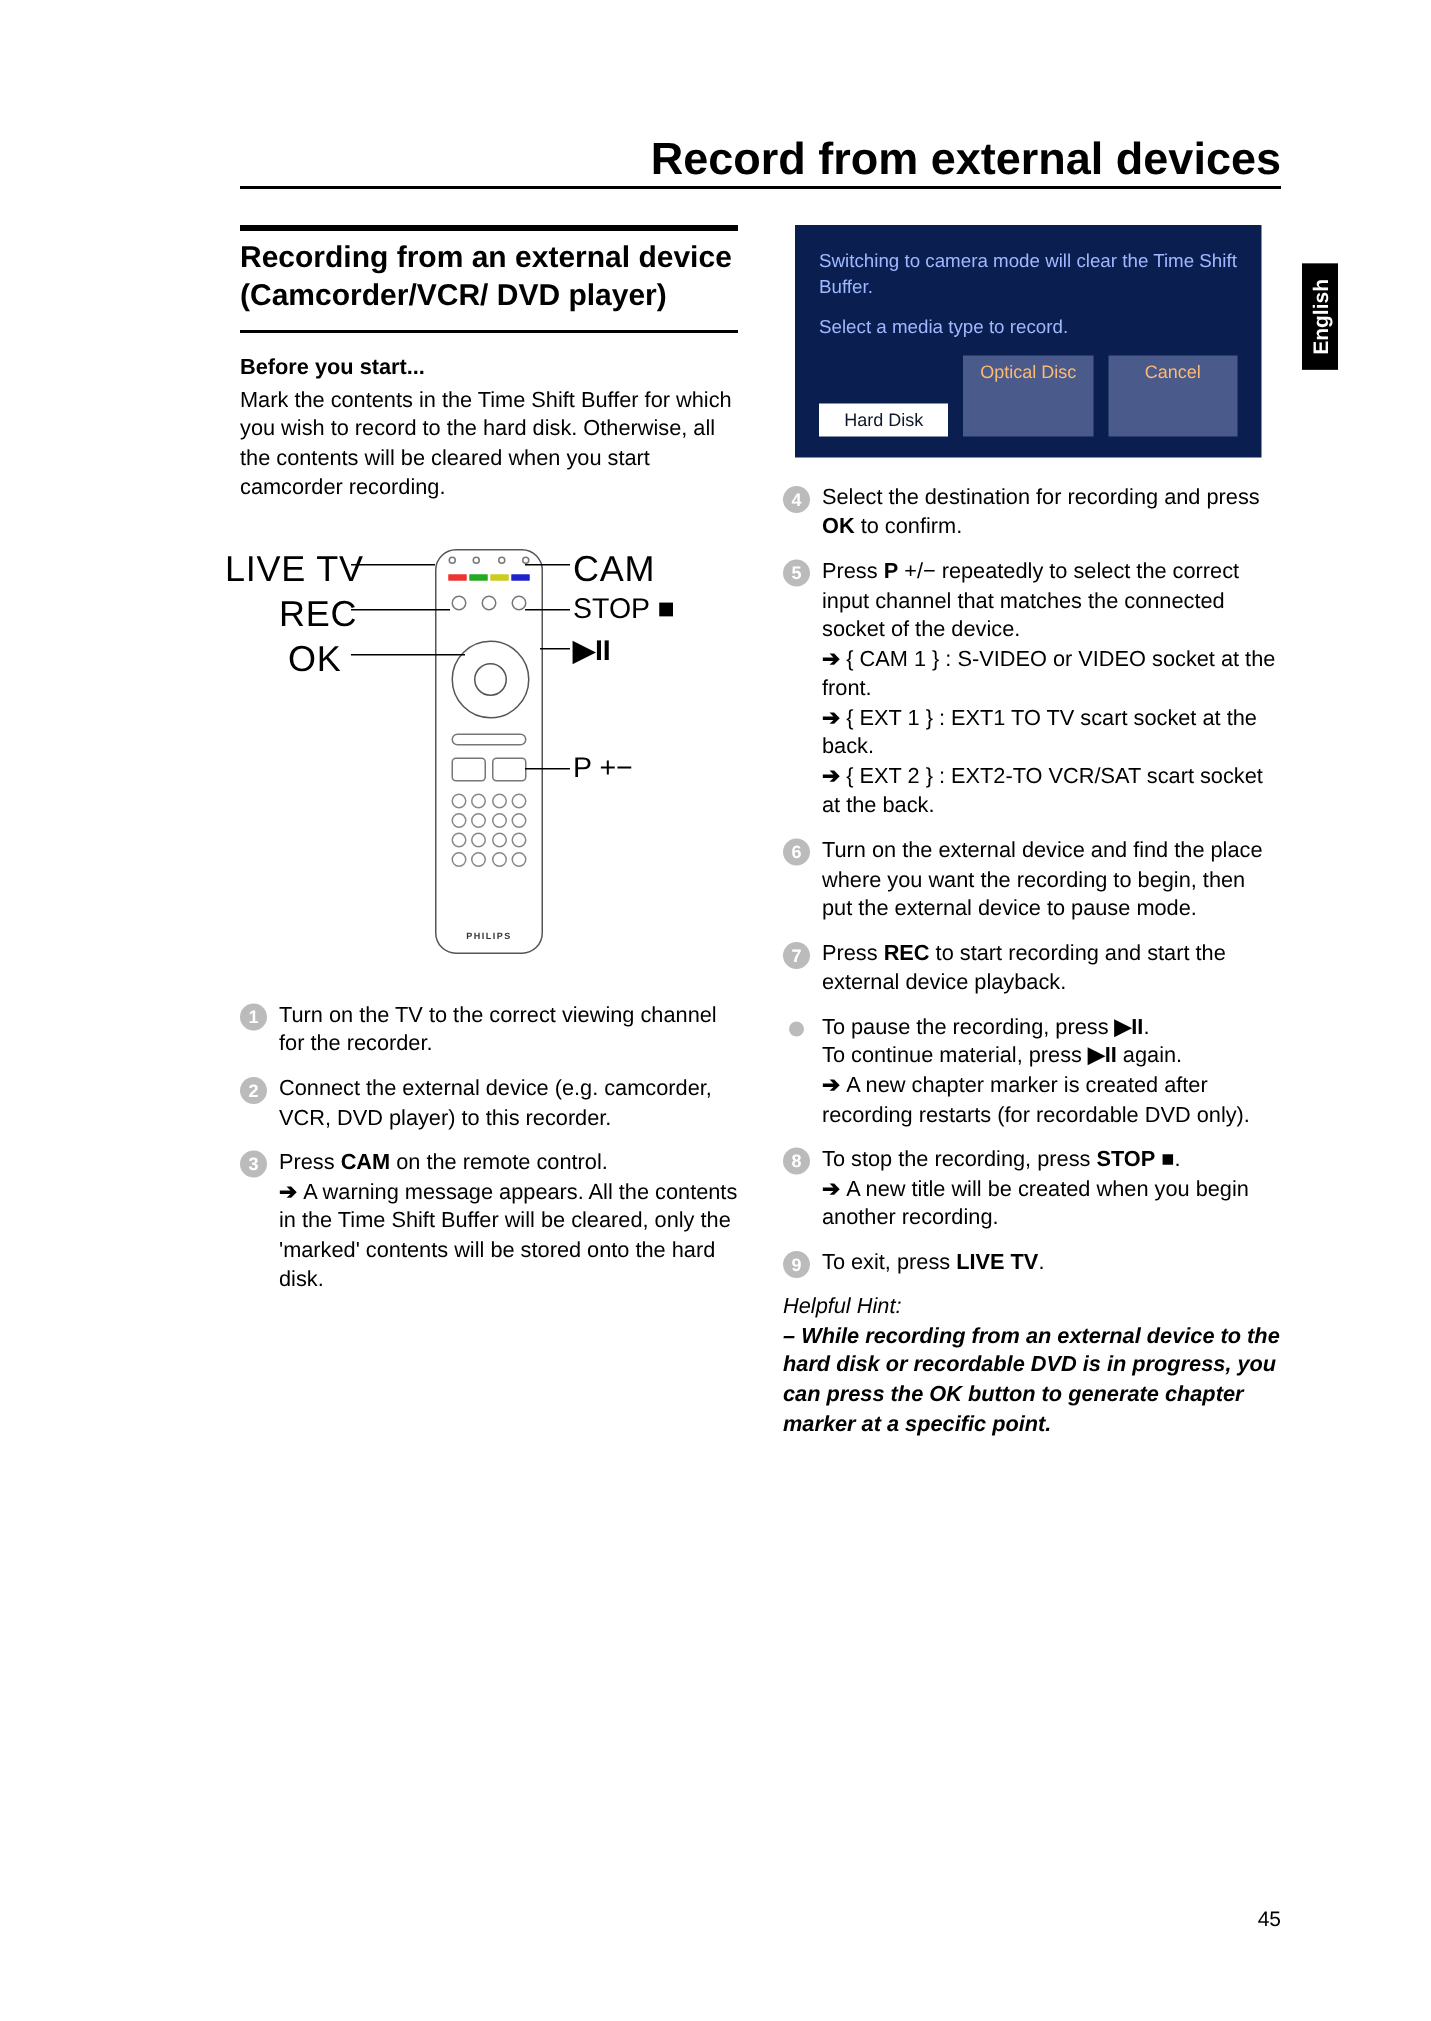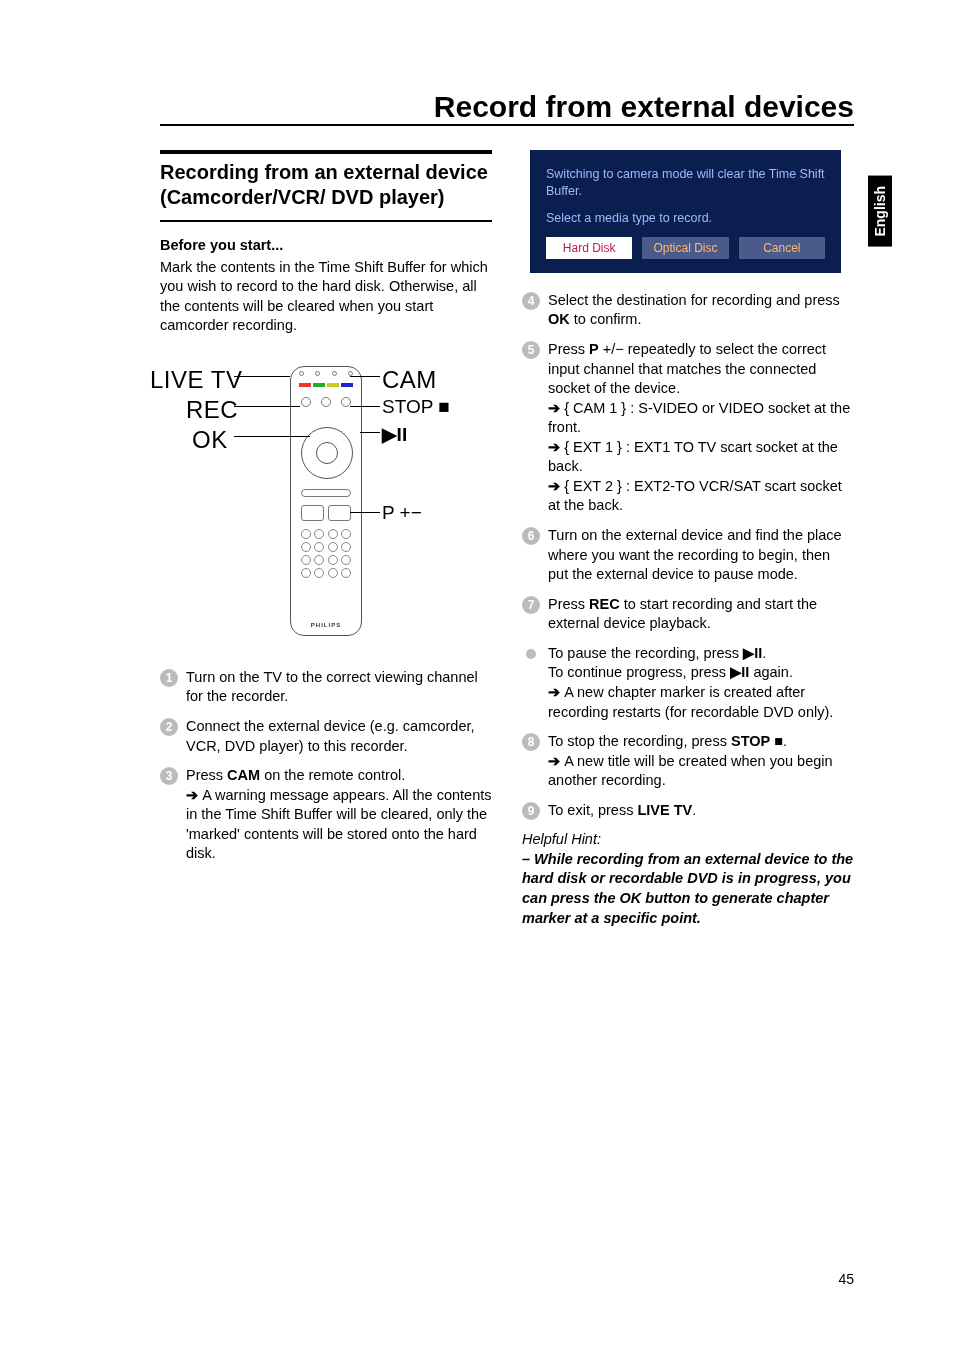--- a/index.html
+++ b/index.html
@@ -102,21 +102,21 @@
   }
   .dialog .d-line1 { margin-bottom: 10px; }
   .dialog .d-line2 { margin-bottom: 10px; }
   .dlg-btns { display: flex; gap: 10px; }
   .dlg-btn {
     flex: 1;
     text-align: center;
     padding: 3px 0;
     font-size: 12px;
   }
-  .dlg-btn.sel { background: #fff; color: #be185d; }
+  .dlg-btn.sel { background: #fff; color: #0f172a; margin-top: 32px; }
   .dlg-btn.unsel { background: #4a5a8a; color: #fdba74; }
 
   
   .remote-wrap {
     position: relative;
     width: 330px;
     height: 300px;
     margin: 10px 0 18px -10px;
     font-family: Arial, sans-serif;
   }
@@ -296,21 +296,21 @@
         <div class="numball">7</div>
         <div>
           <span>Press </span><b>REC</b><span> to start recording and start the external device playback.</span>
         </div>
       </div>
 
       <div class="step">
         <div class="bullet"></div>
         <div>
           <span>To pause the recording, press </span><b>▶II</b><span>.</span><br>
-          <span>To continue progress, press </span><b>▶II</b><span> again.</span><br>
+          <span>To continue material, press </span><b>▶II</b><span> again.</span><br>
           <span class="arrow">➔</span><span>A new chapter marker is created after recording restarts (for recordable DVD only).</span>
         </div>
       </div>
 
       <div class="step">
         <div class="numball">8</div>
         <div>
           <span>To stop the recording, press </span><b>STOP</b><span> ■.</span><br>
           <span class="arrow">➔</span><span>A new title will be created when you begin another recording.</span>
         </div>

